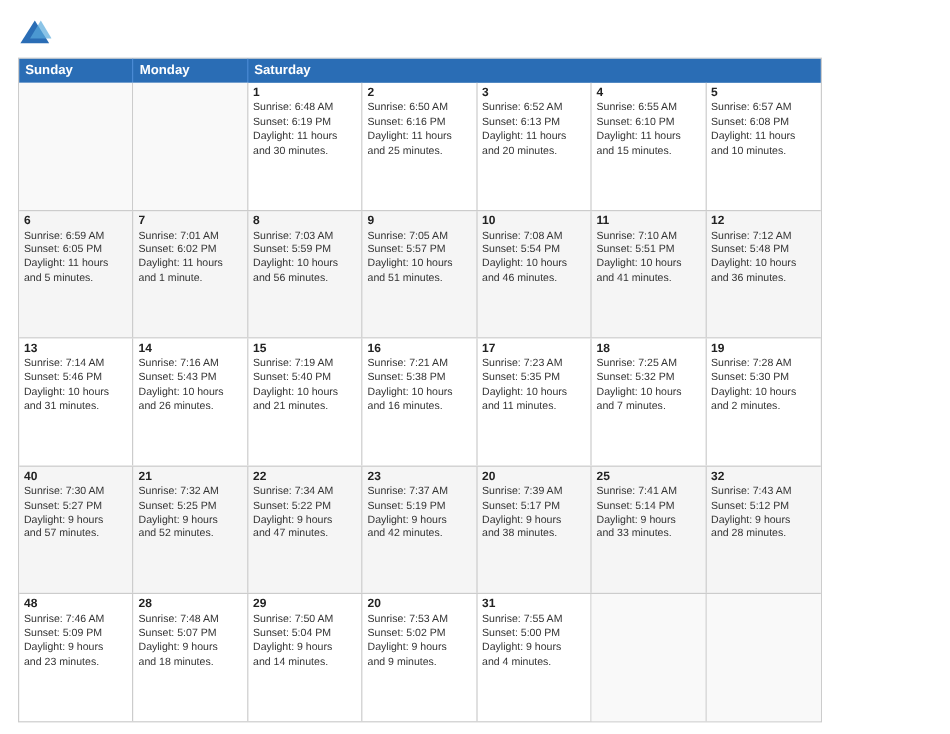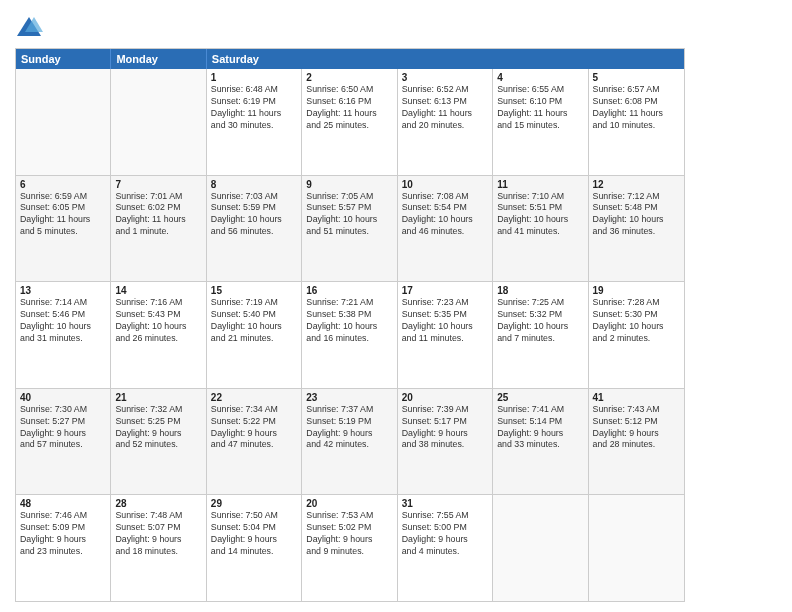--- a/index.html
+++ b/index.html
@@ -247,21 +247,21 @@
           </div>
           <div class="cal-cell">
             <div class="day-num">20</div>
             <div class="cell-text">Sunrise: 7:39 AM<br>Sunset: 5:17 PM<br>Daylight: 9 hours<br>and 38 minutes.</div>
           </div>
           <div class="cal-cell">
             <div class="day-num">25</div>
             <div class="cell-text">Sunrise: 7:41 AM<br>Sunset: 5:14 PM<br>Daylight: 9 hours<br>and 33 minutes.</div>
           </div>
           <div class="cal-cell">
-            <div class="day-num">41</div>
+            <div class="day-num">32</div>
             <div class="cell-text">Sunrise: 7:43 AM<br>Sunset: 5:12 PM<br>Daylight: 9 hours<br>and 28 minutes.</div>
           </div>
         </div>
         <div class="cal-row">
           <div class="cal-cell">
             <div class="day-num">48</div>
             <div class="cell-text">Sunrise: 7:46 AM<br>Sunset: 5:09 PM<br>Daylight: 9 hours<br>and 23 minutes.</div>
           </div>
           <div class="cal-cell">
             <div class="day-num">28</div>

